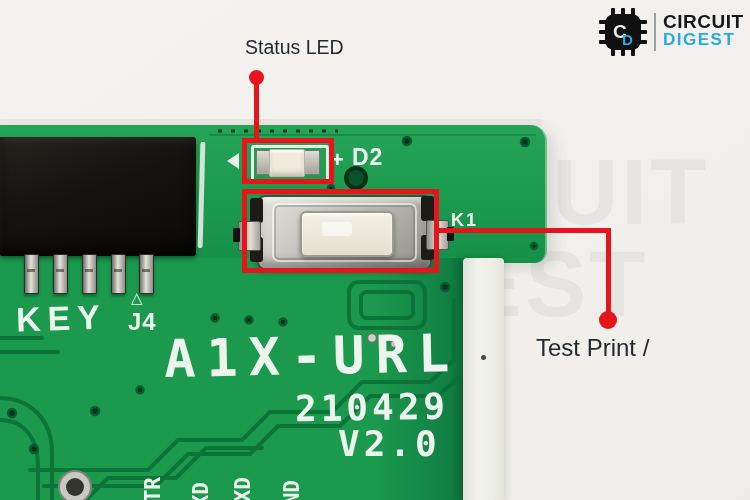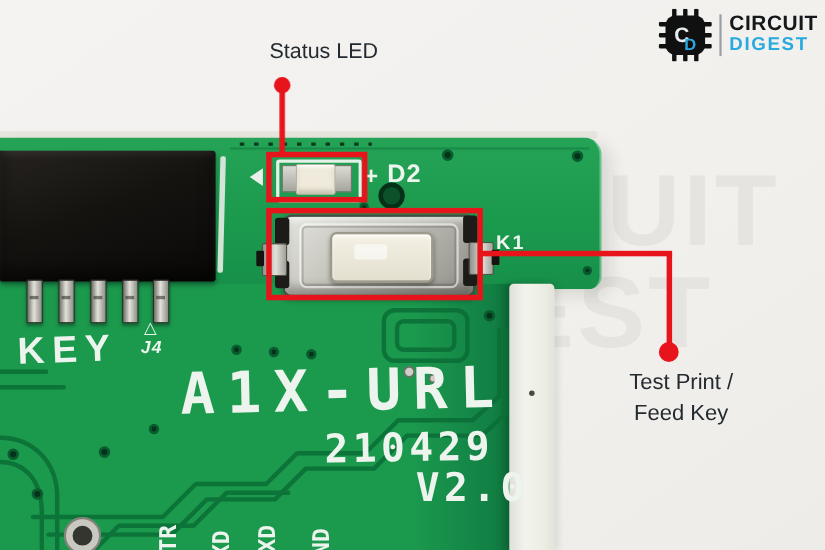--- a/index.html
+++ b/index.html
@@ -35,28 +35,28 @@
       box-shadow:inset 0 -10px 14px rgba(0,0,0,.55),inset 0 4px 6px rgba(255,255,255,.07),0 3px 5px rgba(0,0,0,.35);}
   .silk-bracket{position:absolute;z-index:4;left:199px;top:142px;width:5px;height:106px;
       background:#e6ece6;opacity:.9;transform:rotate(1.5deg);border-radius:2px;}
   .pin{position:absolute;z-index:4;top:254px;width:13px;height:38px;
       background:linear-gradient(90deg,#6e6e66 0%,#e2e2da 45%,#8c8c84 100%);
       border:1px solid #2e2e28;border-radius:1px;box-shadow:0 2px 3px rgba(0,0,0,.35);}
   .pin::after{content:"";position:absolute;left:2px;top:14px;width:8px;height:3px;background:rgba(40,40,35,.55);}
   
   .silk{position:absolute;z-index:4;color:#edf4ed;font-weight:700;}
   .silk-key{left:16px;top:299px;font-size:34px;letter-spacing:7px;transform:rotate(-2deg);}
-  .silk-j4{left:128px;top:308px;font-size:16px;letter-spacing:1px;font-style:italic;}
+  .silk-j4{left:128px;top:308px;font-size:24px;letter-spacing:1px;}
   .silk-j4-marker{left:131px;top:289px;font-size:15px;font-weight:400;}
   .silk-name{left:164px;top:326px;font-family:"DejaVu Sans Mono",monospace;font-weight:600;
       font-size:52px;letter-spacing:11px;transform:rotate(-1.2deg);}
   .silk-date{left:295px;top:387px;font-family:"DejaVu Sans Mono",monospace;font-weight:600;
       font-size:36px;letter-spacing:4px;transform:rotate(-1deg);}
   .silk-ver{left:338px;top:423px;font-family:"DejaVu Sans Mono",monospace;font-weight:600;
-      font-size:36px;letter-spacing:4px;margin-left:40px;}
+      font-size:36px;letter-spacing:4px;}
   .silk-d2{left:352px;top:144px;font-size:23px;letter-spacing:1px;}
   .silk-plus{left:331px;top:147px;font-size:22px;}
   .silk-k1{left:451px;top:210px;font-size:18px;letter-spacing:2px;}
   .vlabel{position:absolute;z-index:4;color:#edf4ed;font-family:"DejaVu Sans Mono",monospace;
       font-weight:700;font-size:21px;white-space:nowrap;transform:rotate(-90deg);transform-origin:0 0;}
   .vl-1{left:141px;top:515px;} .vl-2{left:189px;top:520px;}
   .vl-3{left:231px;top:515px;} .vl-4{left:280px;top:518px;}
   
   .led-silk{position:absolute;z-index:4;left:251px;top:145px;width:72px;height:33px;
       border:3px solid rgba(238,245,238,.95);border-radius:3px;}
@@ -98,21 +98,21 @@
   .red-box{position:absolute;z-index:6;box-sizing:border-box;}
   .dot-status{left:249px;top:70px;width:15px;height:15px;}
   .line-status{left:254px;top:80px;width:5px;height:60px;}
   .box-led{left:242px;top:138px;width:92px;height:46px;}
   .box-btn{left:242px;top:189px;width:197px;height:84px;}
   .line-h{left:436px;top:228px;width:175px;height:5px;}
   .line-v{left:606px;top:230px;width:5px;height:88px;}
   .dot-end{left:599px;top:311px;width:18px;height:18px;}
   .ann-label{position:absolute;z-index:6;color:#242a30;font-weight:500;text-align:center;}
   .lbl-status{left:245px;top:36px;font-size:19.5px;}
-  .lbl-feed{left:572px;top:334px;font-size:20px;line-height:28px;}
+  .lbl-feed{left:536px;top:334px;font-size:24px;line-height:28px;}
   
   .logo{position:absolute;z-index:7;left:596px;top:6px;width:154px;height:52px;}
   .logo-divider{position:absolute;left:58px;top:7px;width:2px;height:38px;background:#9aa0a4;}
   .logo-top{position:absolute;left:67px;top:5px;font-size:19px;font-weight:800;
       letter-spacing:.5px;color:#15181a;}
   .logo-bottom{position:absolute;left:67px;top:24px;font-size:17px;font-weight:800;
       letter-spacing:1.5px;}
   .chip{position:absolute;left:2px;top:2px;}
 </style>
 </head>
@@ -206,21 +206,20 @@
   <div class="ann-label lbl-status">Status LED</div>
   <div class="red-dot dot-status" style="background: rgb(232, 20, 28);"></div>
   <div class="red-line line-status" style="background: rgb(232, 20, 28);"></div>
   <div class="red-box box-led" style="border: 5px solid rgb(232, 20, 28);"></div>
   <div class="red-box box-btn" style="border: 5px solid rgb(232, 20, 28);"></div>
   <div class="red-line line-h" style="background: rgb(232, 20, 28);"></div>
   <div class="red-line line-v" style="background: rgb(232, 20, 28);"></div>
   <div class="red-dot dot-end" style="background: rgb(232, 20, 28);"></div>
   <div class="ann-label lbl-feed">
     <div>Test Print /</div>
-    <div>Feed Key</div>
   </div>
 
   <div class="logo">
     <svg class="chip" width="50" height="48" viewBox="0 0 50 48">
       <g fill="#101010">
         <rect x="13" y="0" width="4" height="8" rx="1"></rect>
           <rect x="23" y="0" width="4" height="8" rx="1"></rect>
           <rect x="33" y="0" width="4" height="8" rx="1"></rect>
         <rect x="13" y="40" width="4" height="8" rx="1"></rect>
           <rect x="23" y="40" width="4" height="8" rx="1"></rect>

